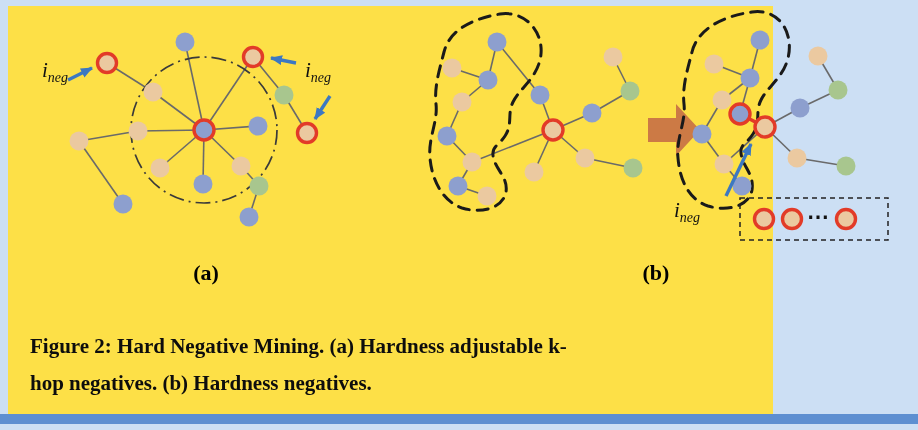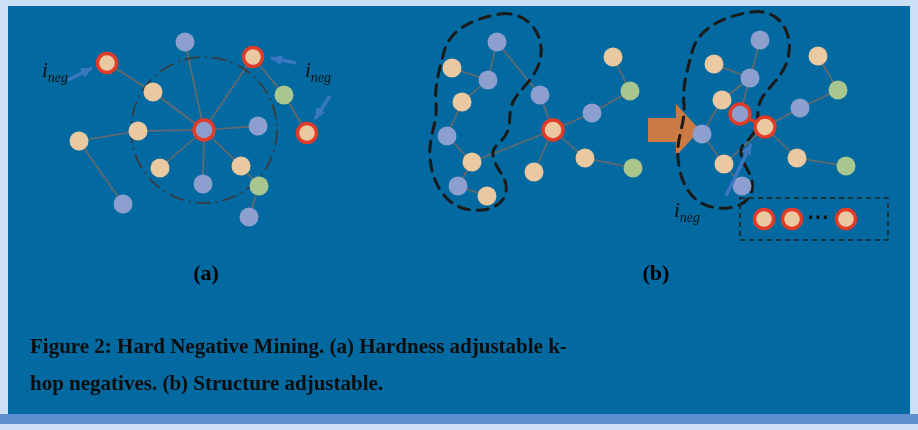--- a/index.html
+++ b/index.html
@@ -2,22 +2,22 @@
 <html style="--node-blue: #8d9fce; --node-orange: #ebc9a0; --node-green: #a8c68e; --ring-red: #e23b28; --edge-gray: #6a6a6a; --arrow-blue: #3c78c2; --arrow-orange: #cc7a45; --outline-black: #1a1a1a; --frame-blue: #ccdff4; --bottom-bar-blue: #5d8fd1; --caption-text: #0d0d0d;"><head>
 <meta charset="utf-8">
 <style>
   html,body{margin:0;padding:0;}
   .page{
     position:relative;width:918px;height:430px;overflow:hidden;
     background:var(--frame-blue,#ccdff4);
     font-family:"Liberation Serif",serif;
   }
   .content{
-    position:absolute;left:8px;top:6px;width:902px;height:408px;
-    background:#0369a1;
+    position:absolute;left:8px;top:6px;width:765px;height:408px;
+    background:#fde047;
   }
   .bottom-bar{
     position:absolute;left:0;top:414px;width:918px;height:10px;
     background:var(--bottom-bar-blue,#5d8fd1);
   }
   svg{position:absolute;left:0;top:0;}
   .edge line{stroke:var(--edge-gray,#6a6a6a);stroke-width:1.6;}
   .red-edge{stroke:var(--ring-red,#e23b28);stroke-width:3.4;}
   .n{stroke:none;}
   .n.b{fill:var(--node-blue,#8d9fce);}
@@ -206,18 +206,18 @@
 
     <span class="ineg" style="left:666px;top:192px;"><span>i</span><sub>neg</sub></span>
 
     <span class="ineg" style="left:799px;top:198px;font-style:normal;font-weight:bold;font-size:22px;">⋯</span>
 
     <div class="panel-label" style="left:168px;top:254px;">(a)</div>
     <div class="panel-label" style="left:618px;top:254px;">(b)</div>
 
     <div class="caption">
       <div>Figure 2: Hard Negative Mining. (a) Hardness adjustable k-</div>
-      <div>hop negatives. (b) Structure adjustable.</div>
+      <div>hop negatives. (b) Hardness negatives.</div>
     </div>
 
   </div>
   <div class="bottom-bar"></div>
 </div>
 
 </body></html>

